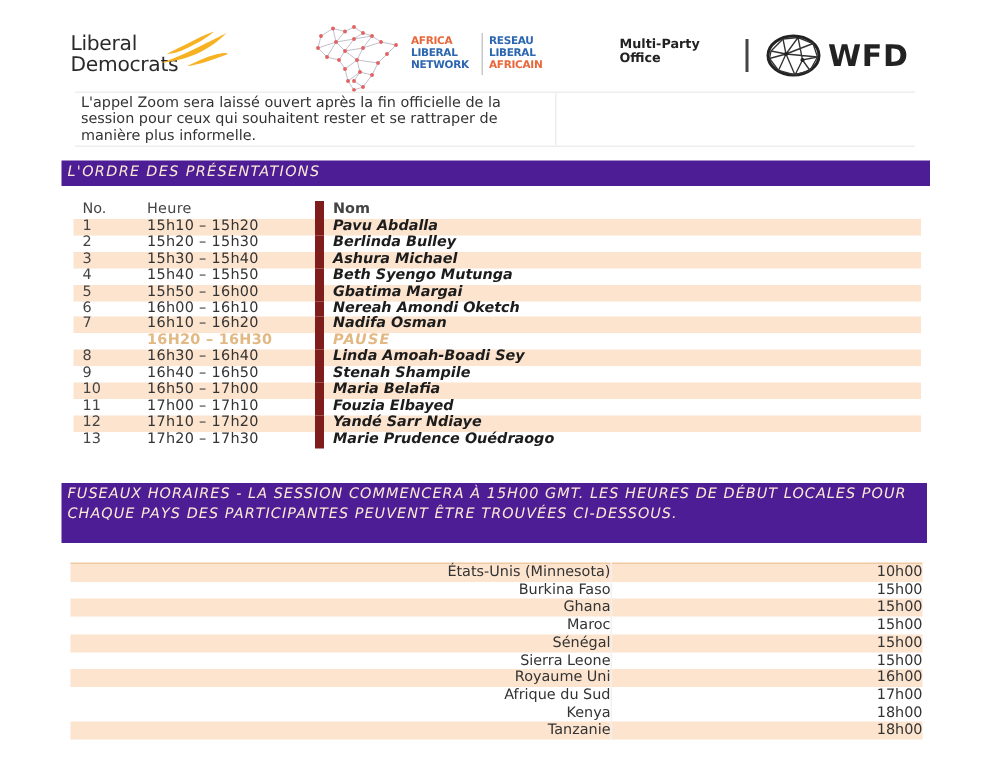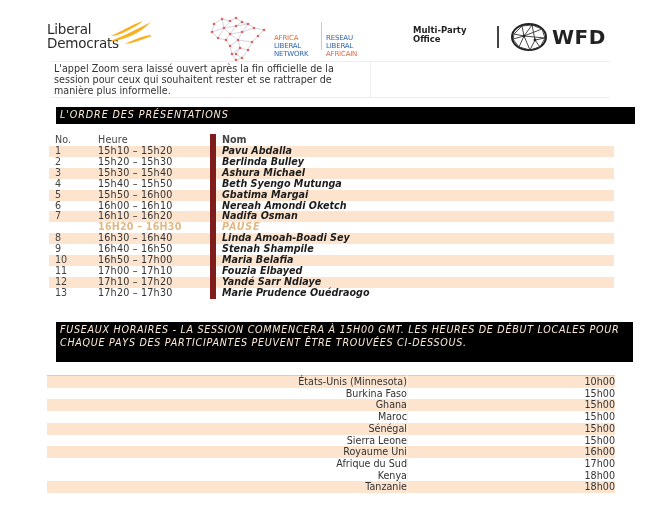--- a/index.html
+++ b/index.html
@@ -7,21 +7,21 @@
            font-family: "DejaVu Sans", sans-serif; color: #222; }
 
     
     .logo-libdem { position: absolute; left: 47px; top: 22px; width: 110px; height: 34px; }
     .libdem-text { position: absolute; left: 0; top: 0; font-family: "DejaVu Sans", sans-serif;
                    font-size: 13.5px; line-height: 14px; color: #2b2b2b; letter-spacing: -0.2px; }
     .libdem-bird { position: absolute; left: 58px; top: -2px; width: 48px; height: 26px; }
 
     .logo-aln { position: absolute; left: 208px; top: 14px; width: 160px; height: 48px; }
     .aln-map { position: absolute; left: 0; top: 0; width: 60px; height: 48px; }
-    .aln-col { position: absolute; top: 20px; font-family: "DejaVu Sans", sans-serif; font-weight: normal;
+    .aln-col { position: absolute; top: 9px; font-family: "DejaVu Sans", sans-serif; font-weight: bold;
                font-size: 7px; line-height: 8px; letter-spacing: -0.2px; }
     .aln-col.left { left: 66px; }
     .aln-col.right { left: 118px; }
     .aln-sep { position: absolute; left: 113px; top: 8px; width: 1px; height: 28px; background: #c9c9c9; }
     .c-orange { color: #e8673a; }
     .c-blue { color: #2c66b0; }
 
     .logo-mpo { position: absolute; left: 413px; top: 26px; font-family: "DejaVu Sans", sans-serif;
                 font-weight: bold; font-size: 8.5px; line-height: 9px; color: #222; }
     .mpo-sep { position: absolute; left: 497px; top: 26px; width: 1.5px; height: 22px; background: #444; }
@@ -31,21 +31,21 @@
                 font-weight: bold; font-size: 20px; line-height: 24px; color: #222; letter-spacing: 0.5px; }
 
     
     .intro { position: absolute; left: 50px; top: 61px; width: 560px; height: 35px;
              border-top: 1px solid #eeeeee; border-bottom: 1px solid #eeeeee; display: flex; }
     .intro-left { width: 321px; border-right: 1px solid #eeeeee; padding: 1px 0 0 4px; box-sizing: border-box;
                   font-family: "DejaVu Sans", sans-serif; font-size: 9.6px; line-height: 11px; color: #333; }
     .intro-right { flex: 1; }
 
     
-    .banner { position: absolute; left: 56px; background: #000000; color: #fbe9d5;
+    .banner { position: absolute; left: 41px; background: #4c1d95; color: #fbe9d5;
               font-family: "DejaVu Sans", sans-serif; font-style: italic; font-size: 9.6px;
               letter-spacing: 0.9px; text-transform: none; box-sizing: border-box; }
     .banner-order { top: 107px; width: 579px; height: 17px; padding: 2px 0 0 4px; line-height: 12px; }
     .banner-tz { top: 322px; width: 577px; height: 40px; padding: 1px 0 12px 4px; line-height: 13px; letter-spacing: 0.7px; }
 
     
     .sched { position: absolute; left: 49px; top: 134px; width: 565px; border-collapse: collapse;
              font-family: "DejaVu Sans", sans-serif; font-size: 9.6px; }
     .sched td { height: 10.9px; line-height: 10.9px; padding: 0 0 0 6px; white-space: nowrap; }
     .sched .c-no { width: 37px; color: #444; }

